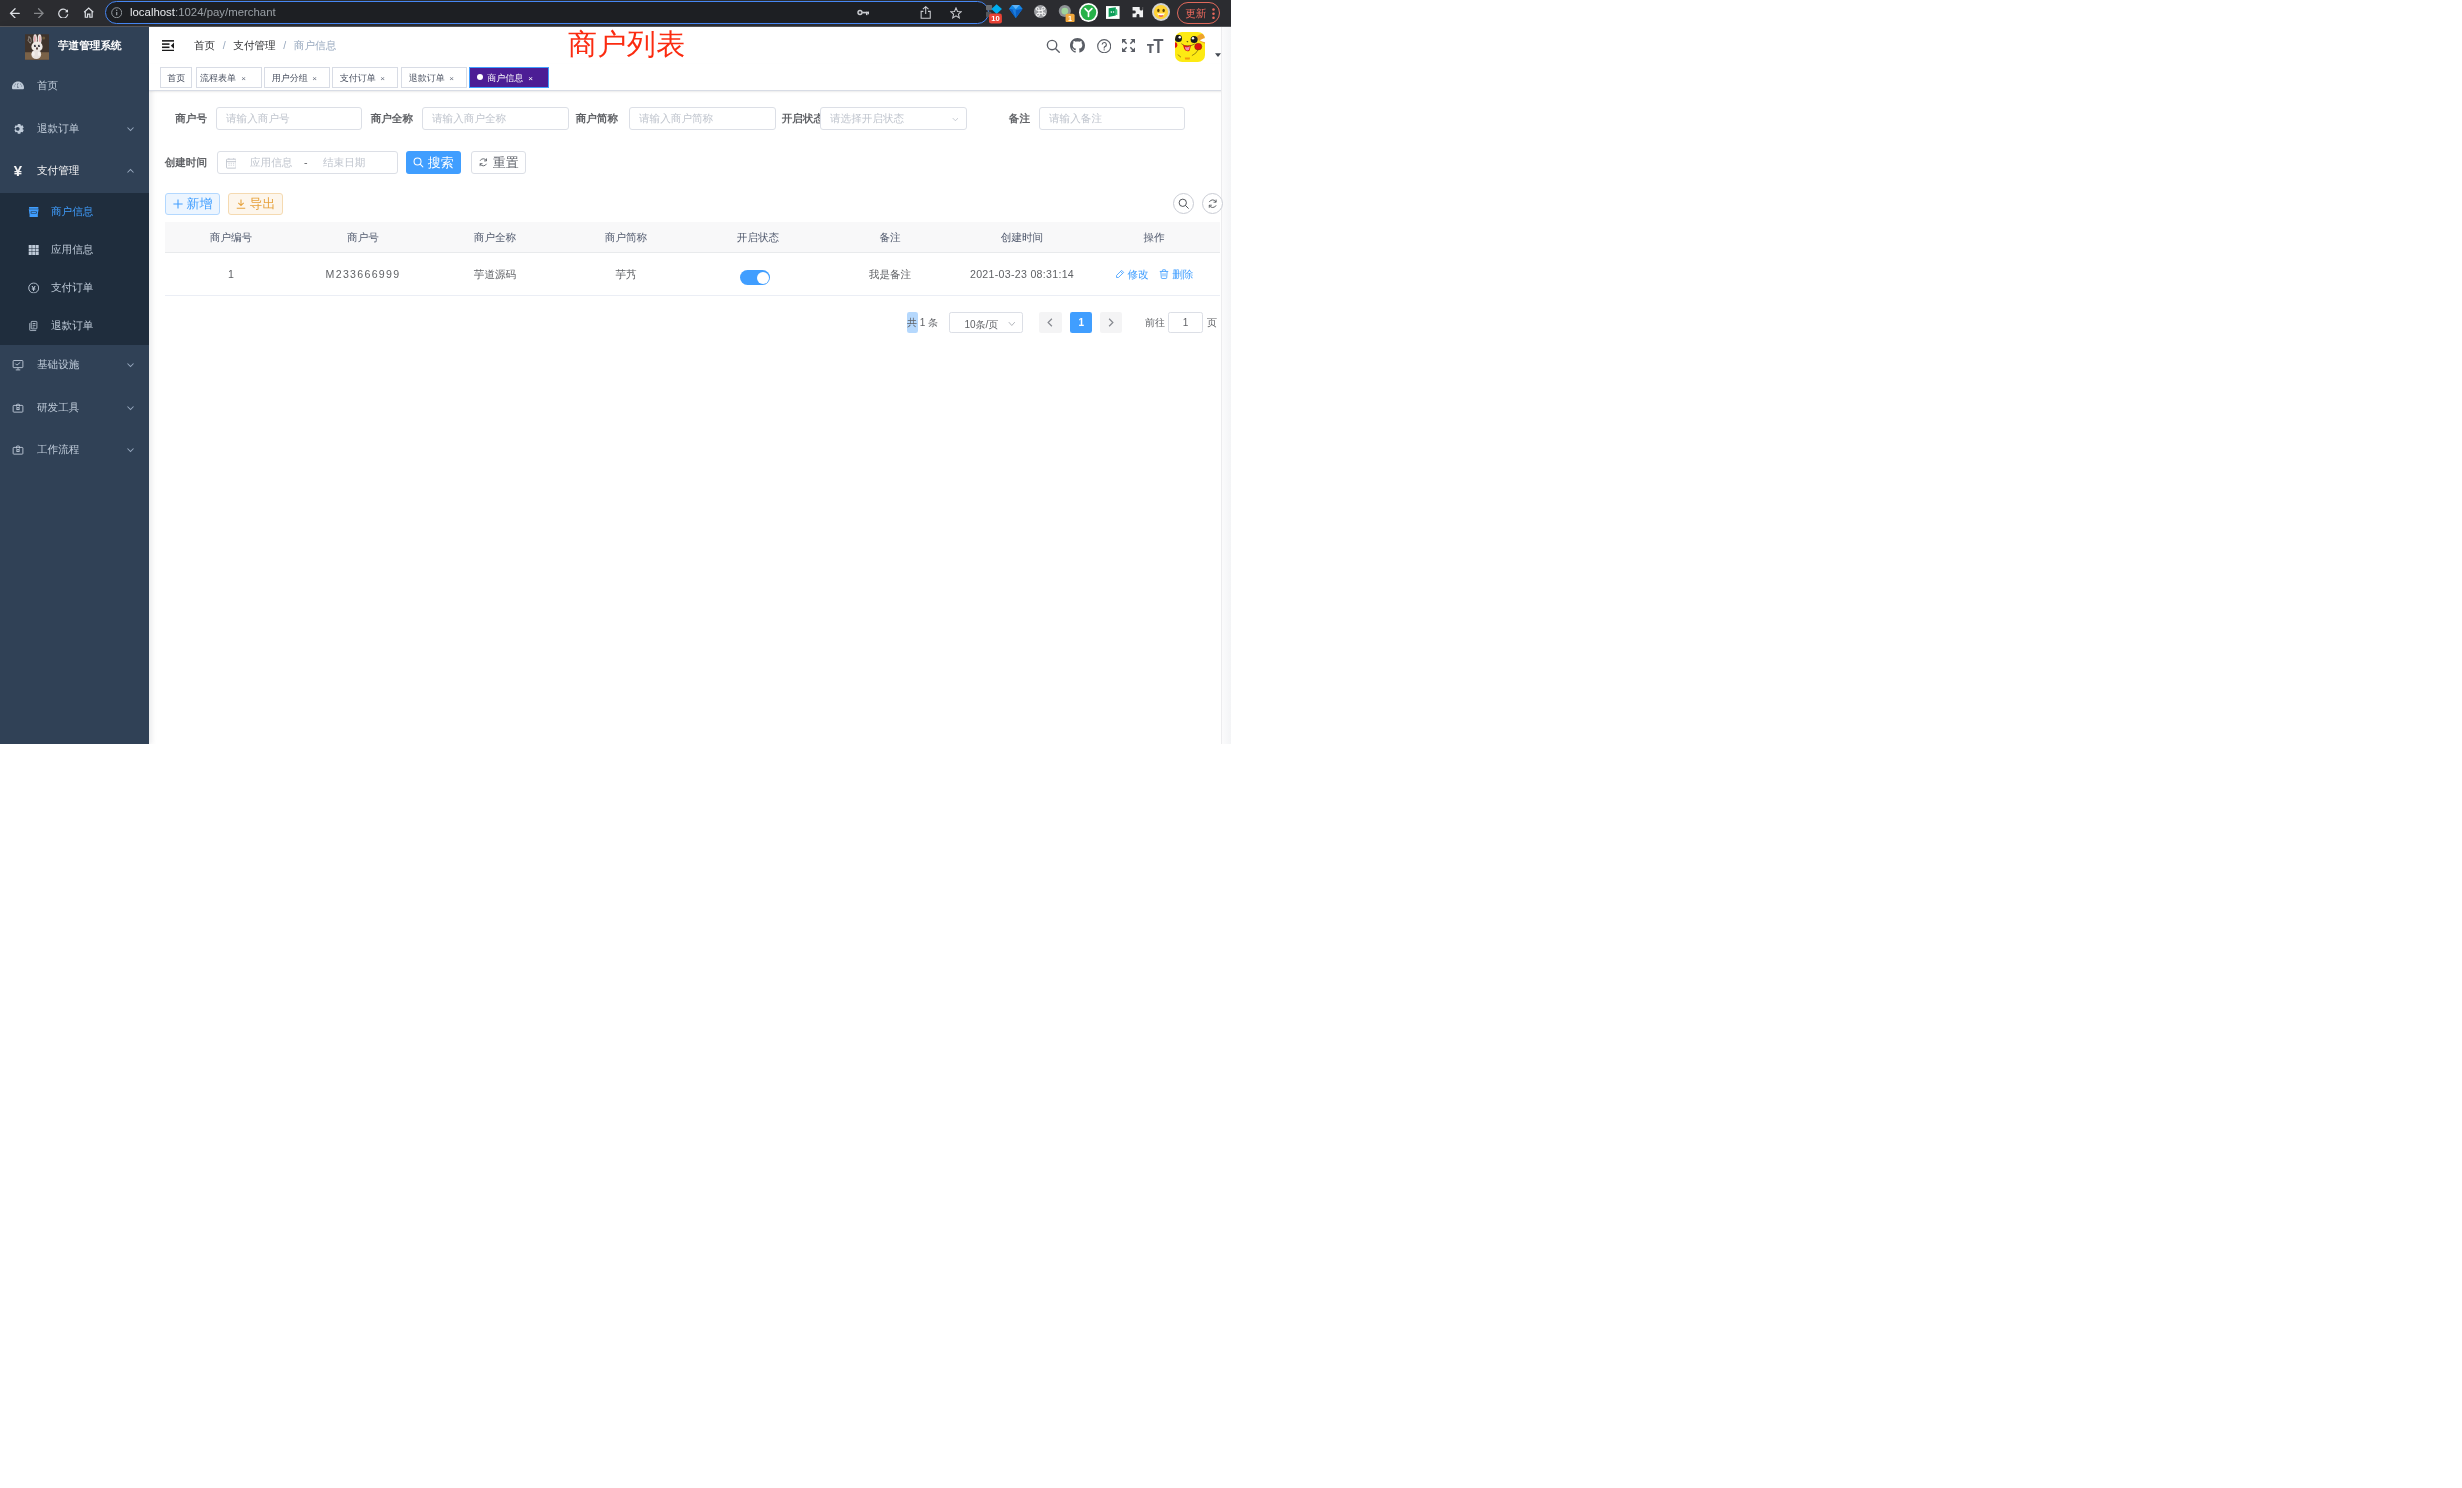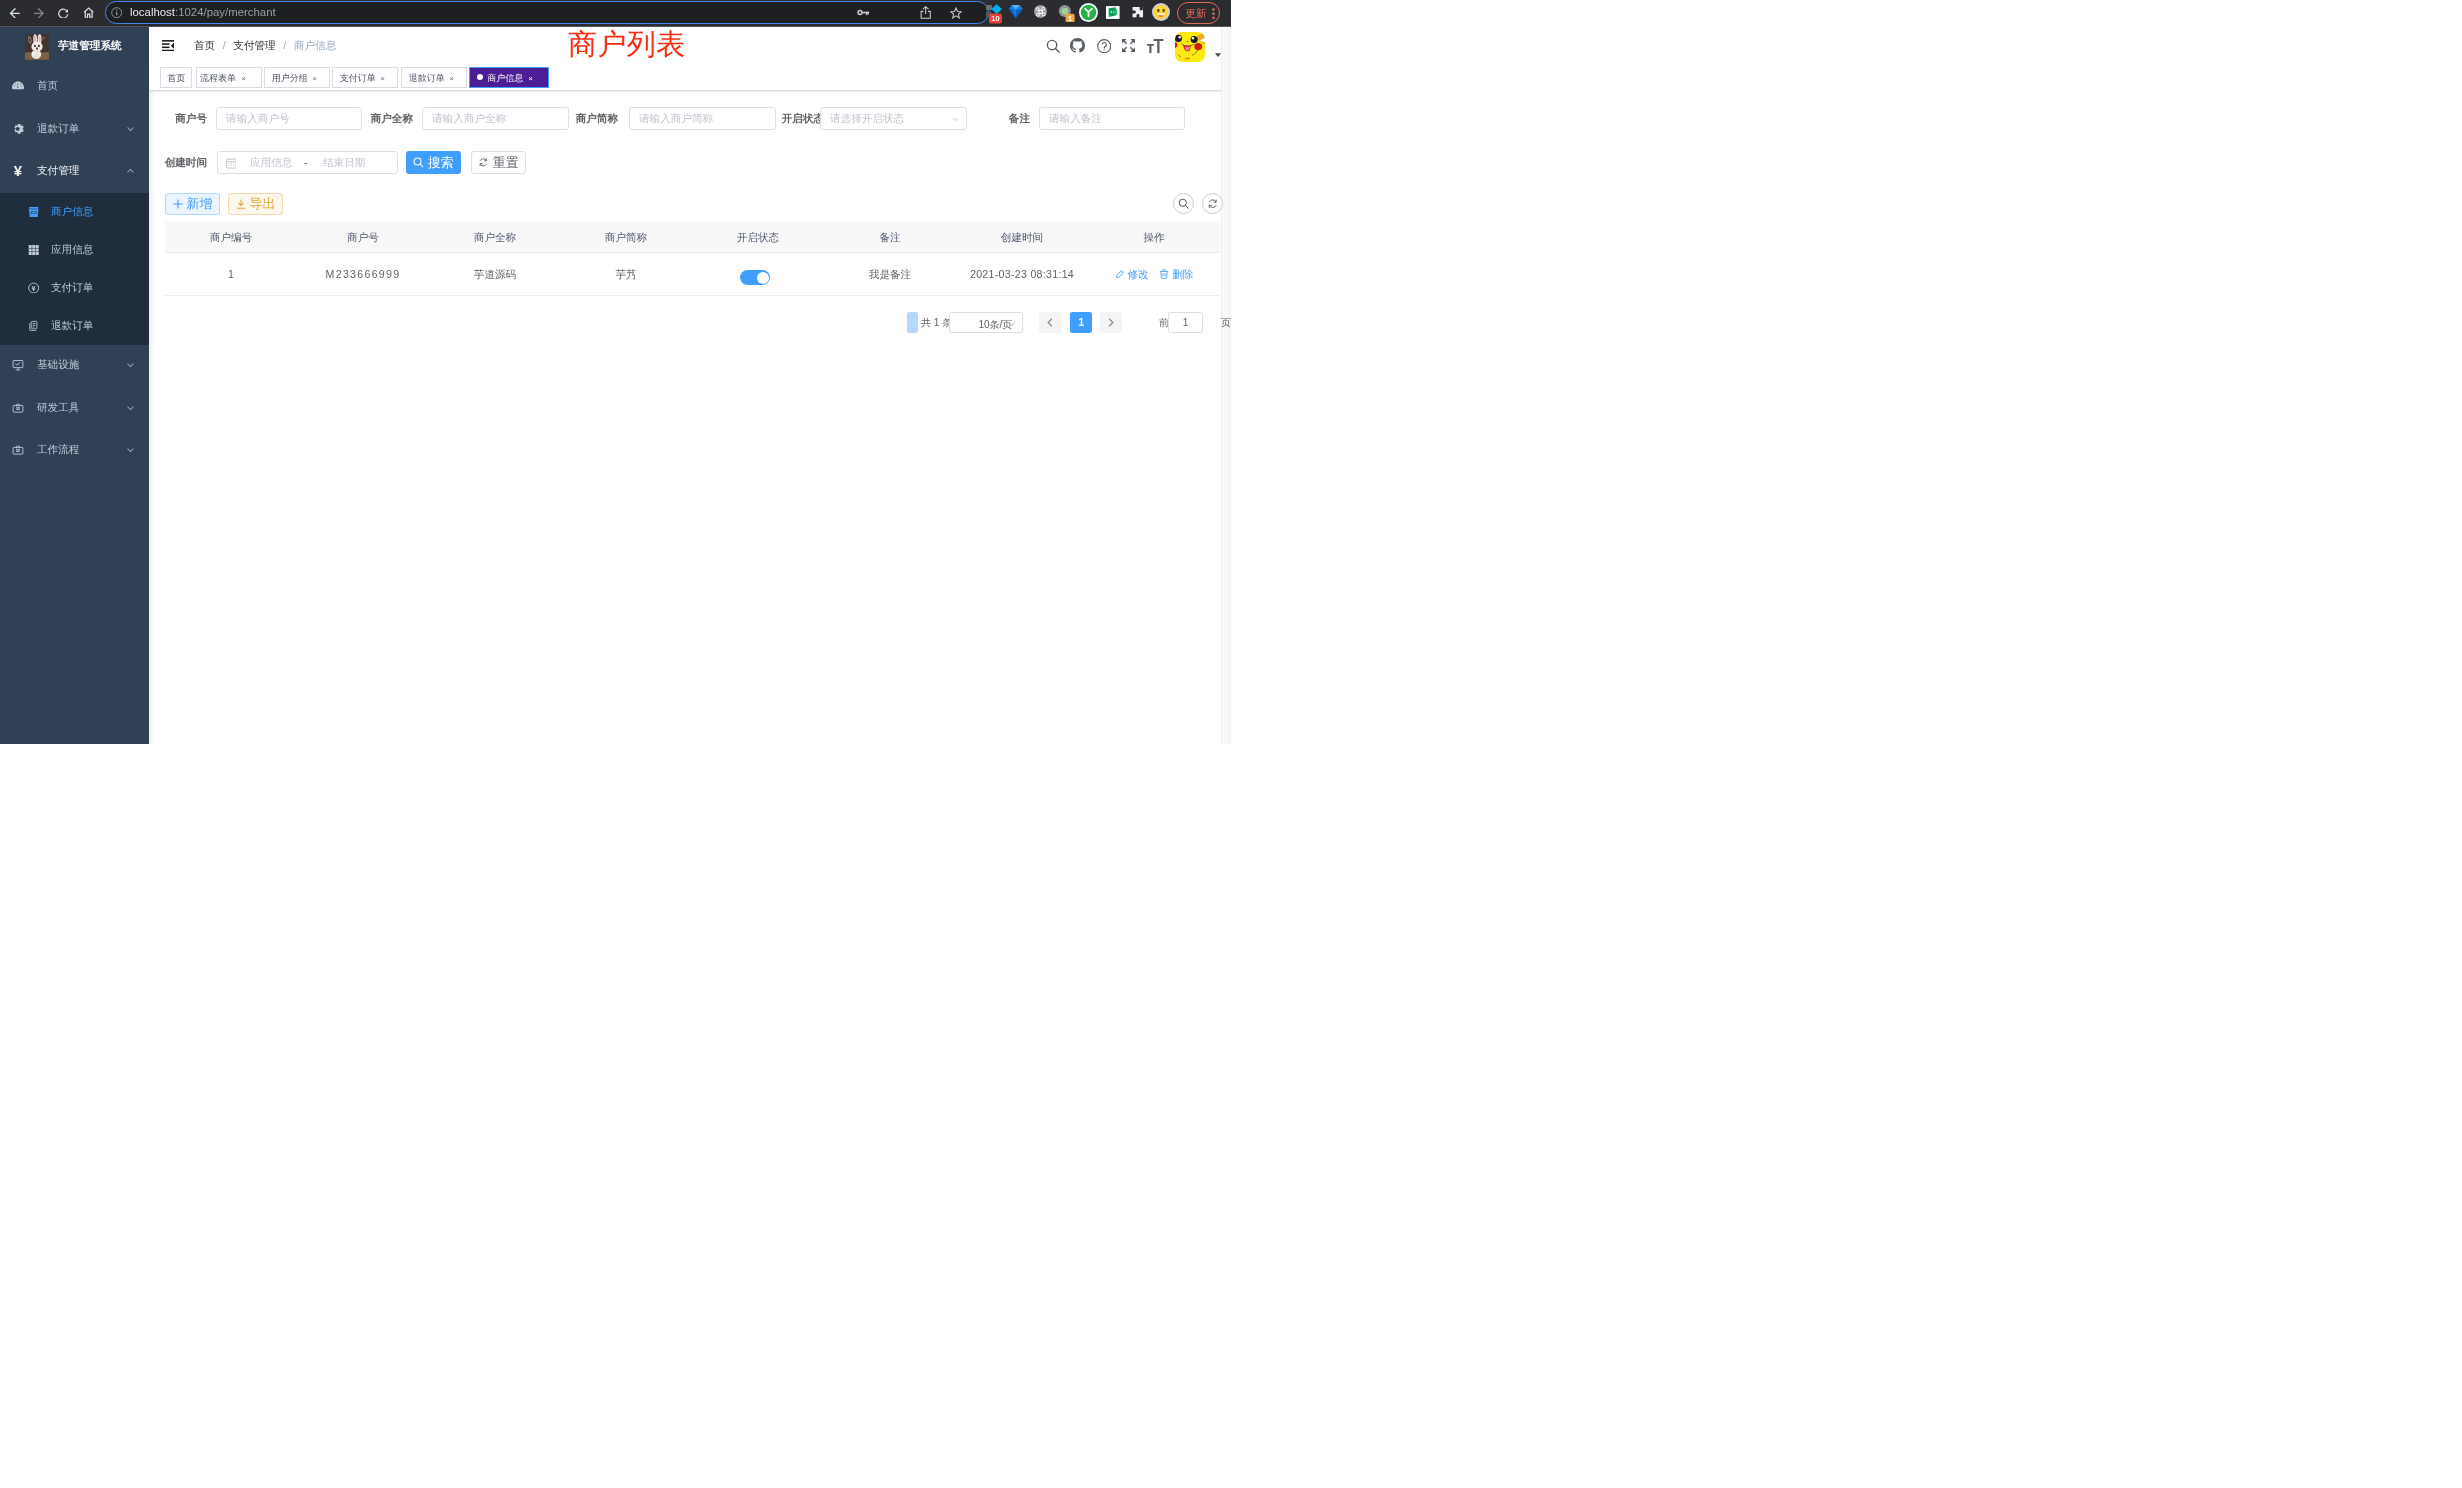--- a/index.html
+++ b/index.html
@@ -60,21 +60,21 @@
   #btnAdd { left:165px; top:193px; width:55px; height:22px; background:#ecf5ff; border:0.8px solid #b3d8ff; color:#409eff; }
   #btnExport { left:228px; top:193px; width:55px; height:22px; background:#fdf6ec; border:0.8px solid #f5dab1; color:#e6a23c; }
   .cbtn { position:absolute; top:193px; width:21px; height:21px; border:0.8px solid #c9ccd4; border-radius:50%; background:#fff; display:flex; align-items:center; justify-content:center; }
 
   
   #table { position:absolute; left:165px; top:222px; width:1055px; }
   #thead { position:absolute; left:0; top:0; width:1055px; height:31px; background:#f8f8f9; border-bottom:0.8px solid #e8eaec; }
   #trow { position:absolute; left:0; top:31px; width:1055px; height:43px; background:#fff; border-bottom:0.8px solid #ebeef5; }
   .th { position:absolute; top:0; height:30px; line-height:30px; text-align:center; font-size:10.6px; font-weight:500; color:#515a6e; }
   .td { position:absolute; top:0; height:42px; line-height:42px; text-align:center; font-size:10.6px; color:#606266; }
-  .pgtext { position:absolute; font-size:10px; color:#606266;margin-left:14px; }
+  .pgtext { position:absolute; font-size:10px; color:#606266; }
   .pgbox { position:absolute; border-radius:2.3px; }
 </style>
 </head>
 <body>
 <div id="page">
 
   <div id="chrome">
     <div class="bottomline"></div>
     <div id="omni"></div>
     <span class="url">localhost<span class="gray">:1024/pay/merchant</span></span>

